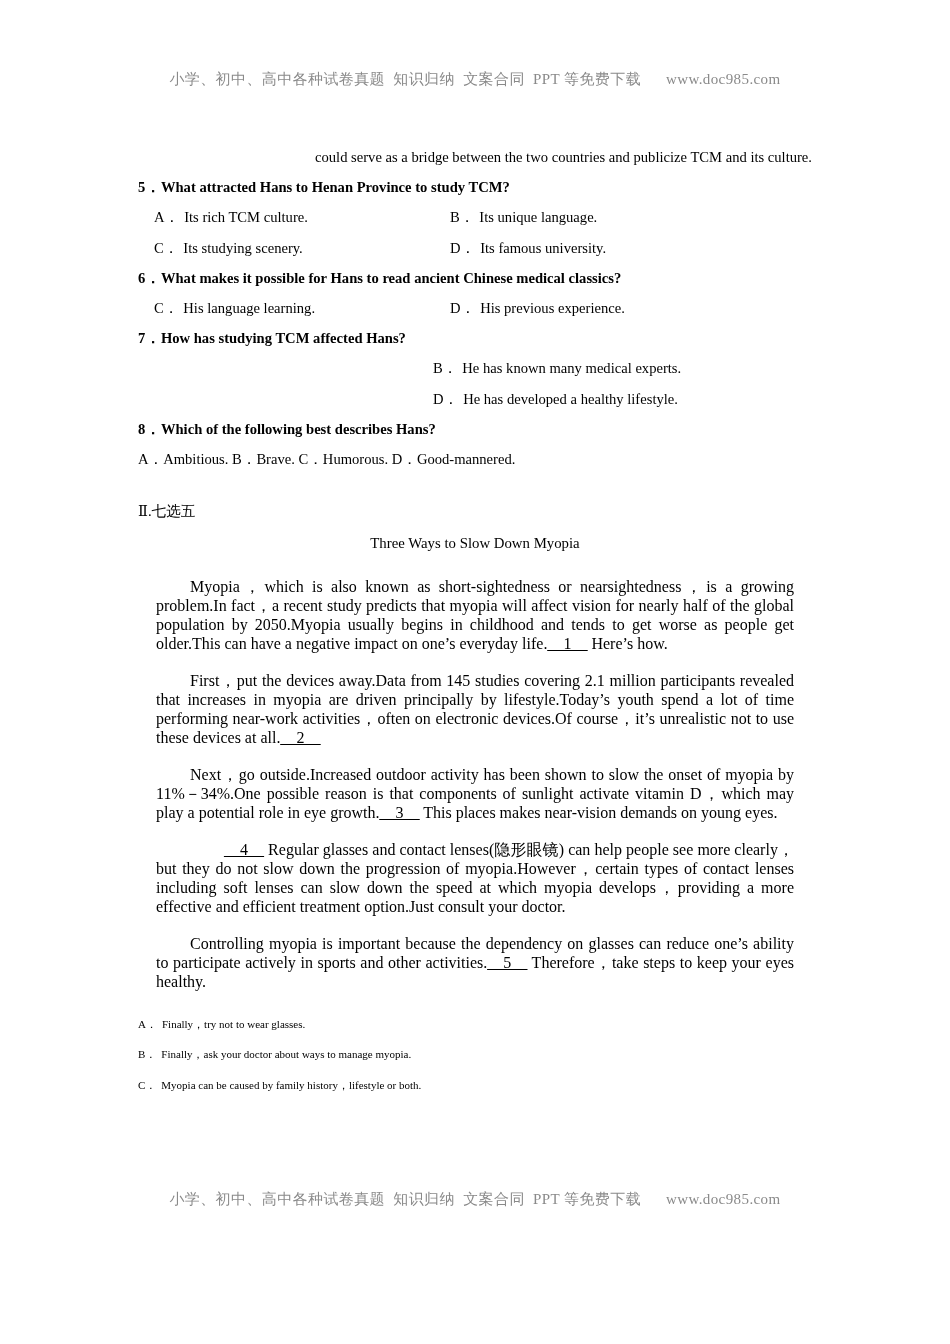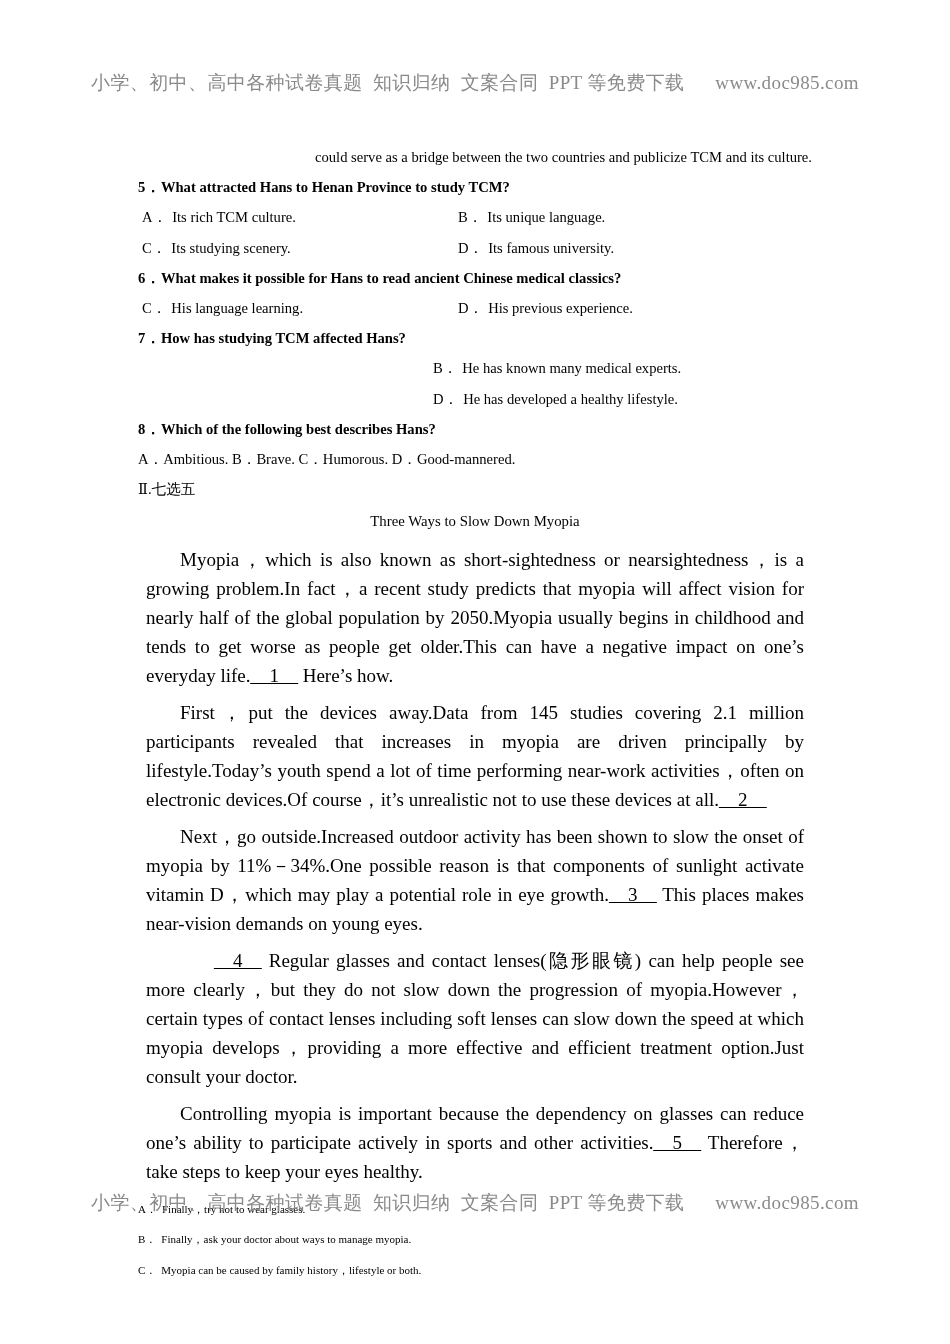--- a/index.html
+++ b/index.html
@@ -19,21 +19,21 @@
     width: 950px;
     height: 1344px;
     box-sizing: border-box;
   }
   .watermark {
     position: absolute;
     left: 0;
     width: 950px;
     text-align: center;
     color: #8a8a8a;
-    font-size: 19px;
+    font-size: 15px;
     font-family: "Liberation Serif", "DejaVu Serif", serif;
     letter-spacing: 0.4px;
     white-space: pre;
   }
   .watermark-top {
     top: 70px;
   }
   .watermark-bottom {
     top: 1190px;
   }
@@ -60,55 +60,56 @@
   }
   .opt-row {
     position: relative;
     height: 30.2px;
     font-size: 14.6px;
     line-height: 30.2px;
     white-space: nowrap;
   }
   .opt-a {
     position: absolute;
-    left: 4px;
+    left: 16px;
     top: 0;
   }
   .opt-b {
     position: absolute;
-    left: 320px;
+    left: 312px;
     top: 0;
   }
   .opt-b.narrow {
     left: 295px;
   }
   .opt-inline {
     font-size: 14.6px;
     line-height: 30.2px;
     white-space: nowrap;
   }
   .section-head {
     font-size: 14.6px;
     line-height: 31px;
     white-space: nowrap;
+    margin-top: 22px;
   }
   .article-title {
     text-align: center;
     font-weight: normal;
     font-size: 14.8px;
     line-height: 31px;
     margin-top: 1px;
   }
   .para {
-    font-size: 19px;
-    line-height: 29px;
+    font-size: 16px;
+    line-height: 19px;
     text-align: justify;
     text-align-last: left;
     text-justify: inter-word;
-    margin: 8px;
+    margin: 18px;
     text-indent: 34px;
   }
   .blank {
     text-decoration: underline;
     letter-spacing: 0px;
   }
   .choice {
     font-size: 11px;
     line-height: 30.2px;
     white-space: nowrap;

